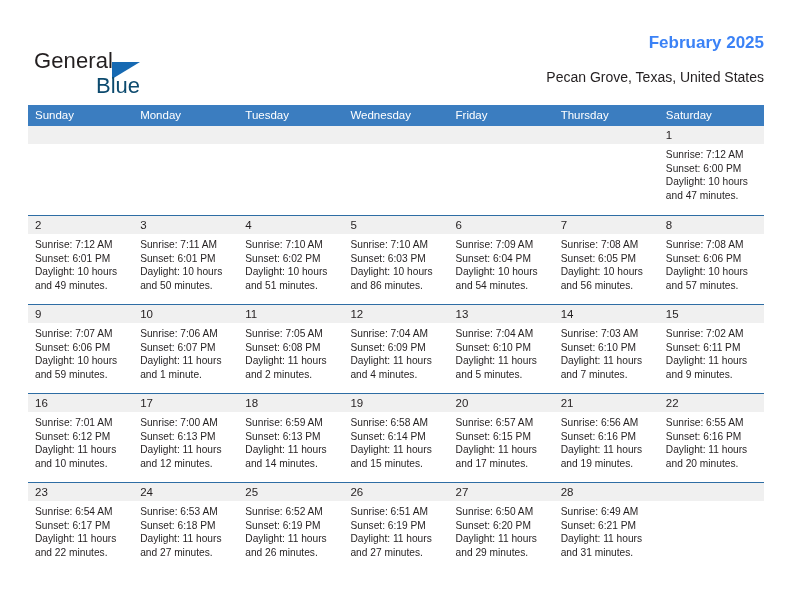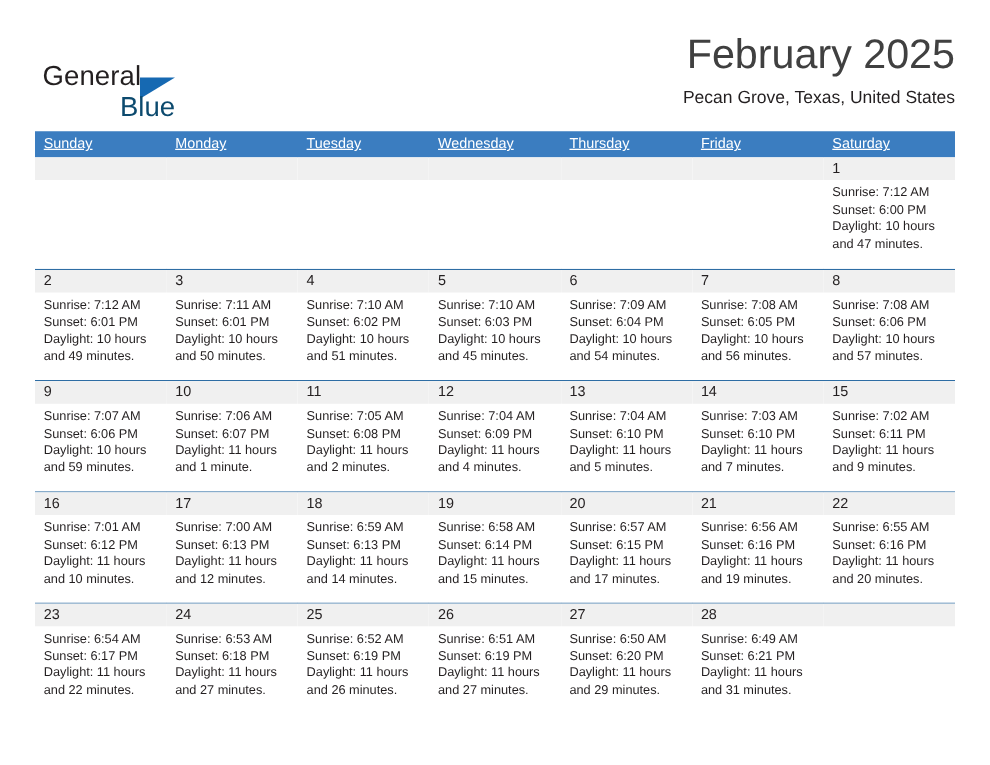--- a/index.html
+++ b/index.html
@@ -66,23 +66,23 @@
     line-height: 26px;
   }
 
   .title-block {
     position: absolute;
     right: 0;
     top: 0;
     text-align: right;
   }
   .cal-title {
-    font-size: 33px;
-    font-weight: 400;
-    color: #404040;
+    font-size: 17px;
+    font-weight: 700;
+    color: #3b82f6;
     line-height: 34px;
     white-space: nowrap;
   }
   .cal-subtitle {
     margin-top: 8px;
     font-size: 14px;
     font-weight: 400;
     color: #231f20;
     line-height: 18px;
     white-space: nowrap;
@@ -102,21 +102,20 @@
   }
   .dow-cell {
     flex: 1 1 0;
     color: #ffffff;
     font-size: 11.5px;
     line-height: 21px;
     padding-left: 7px;
     box-sizing: border-box;
     white-space: nowrap;
     overflow: hidden;
-    text-decoration: underline;
   }
 
   .week-row {
     display: flex;
     border-top: 1.4px solid #2e6da4;
     height: 89px;
     box-sizing: border-box;
   }
   .week-row.first {
     border-top: none;
@@ -171,22 +170,22 @@
     </div>
 
   </div>
 
   <div class="calendar">
     <div class="dow-row">
       <div class="dow-cell">Sunday</div>
       <div class="dow-cell">Monday</div>
       <div class="dow-cell">Tuesday</div>
       <div class="dow-cell">Wednesday</div>
+      <div class="dow-cell">Friday</div>
       <div class="dow-cell">Thursday</div>
-      <div class="dow-cell">Friday</div>
       <div class="dow-cell">Saturday</div>
     </div>
 
     <div id="weeks-container">
         <div class="week-row first">
           <div class="day-cell empty">
             <div class="day-band"></div>
             <span class="day-num"></span>
             <div class="day-info">
               <div></div>
@@ -287,21 +286,21 @@
               <div>and 51 minutes.</div>
             </div>
           </div>
           <div class="day-cell">
             <div class="day-band"></div>
             <span class="day-num">5</span>
             <div class="day-info">
               <div>Sunrise: 7:10 AM</div>
               <div>Sunset: 6:03 PM</div>
               <div>Daylight: 10 hours</div>
-              <div>and 45 minutes.</div>
+              <div>and 86 minutes.</div>
             </div>
           </div>
           <div class="day-cell">
             <div class="day-band"></div>
             <span class="day-num">6</span>
             <div class="day-info">
               <div>Sunrise: 7:09 AM</div>
               <div>Sunset: 6:04 PM</div>
               <div>Daylight: 10 hours</div>
               <div>and 54 minutes.</div>

